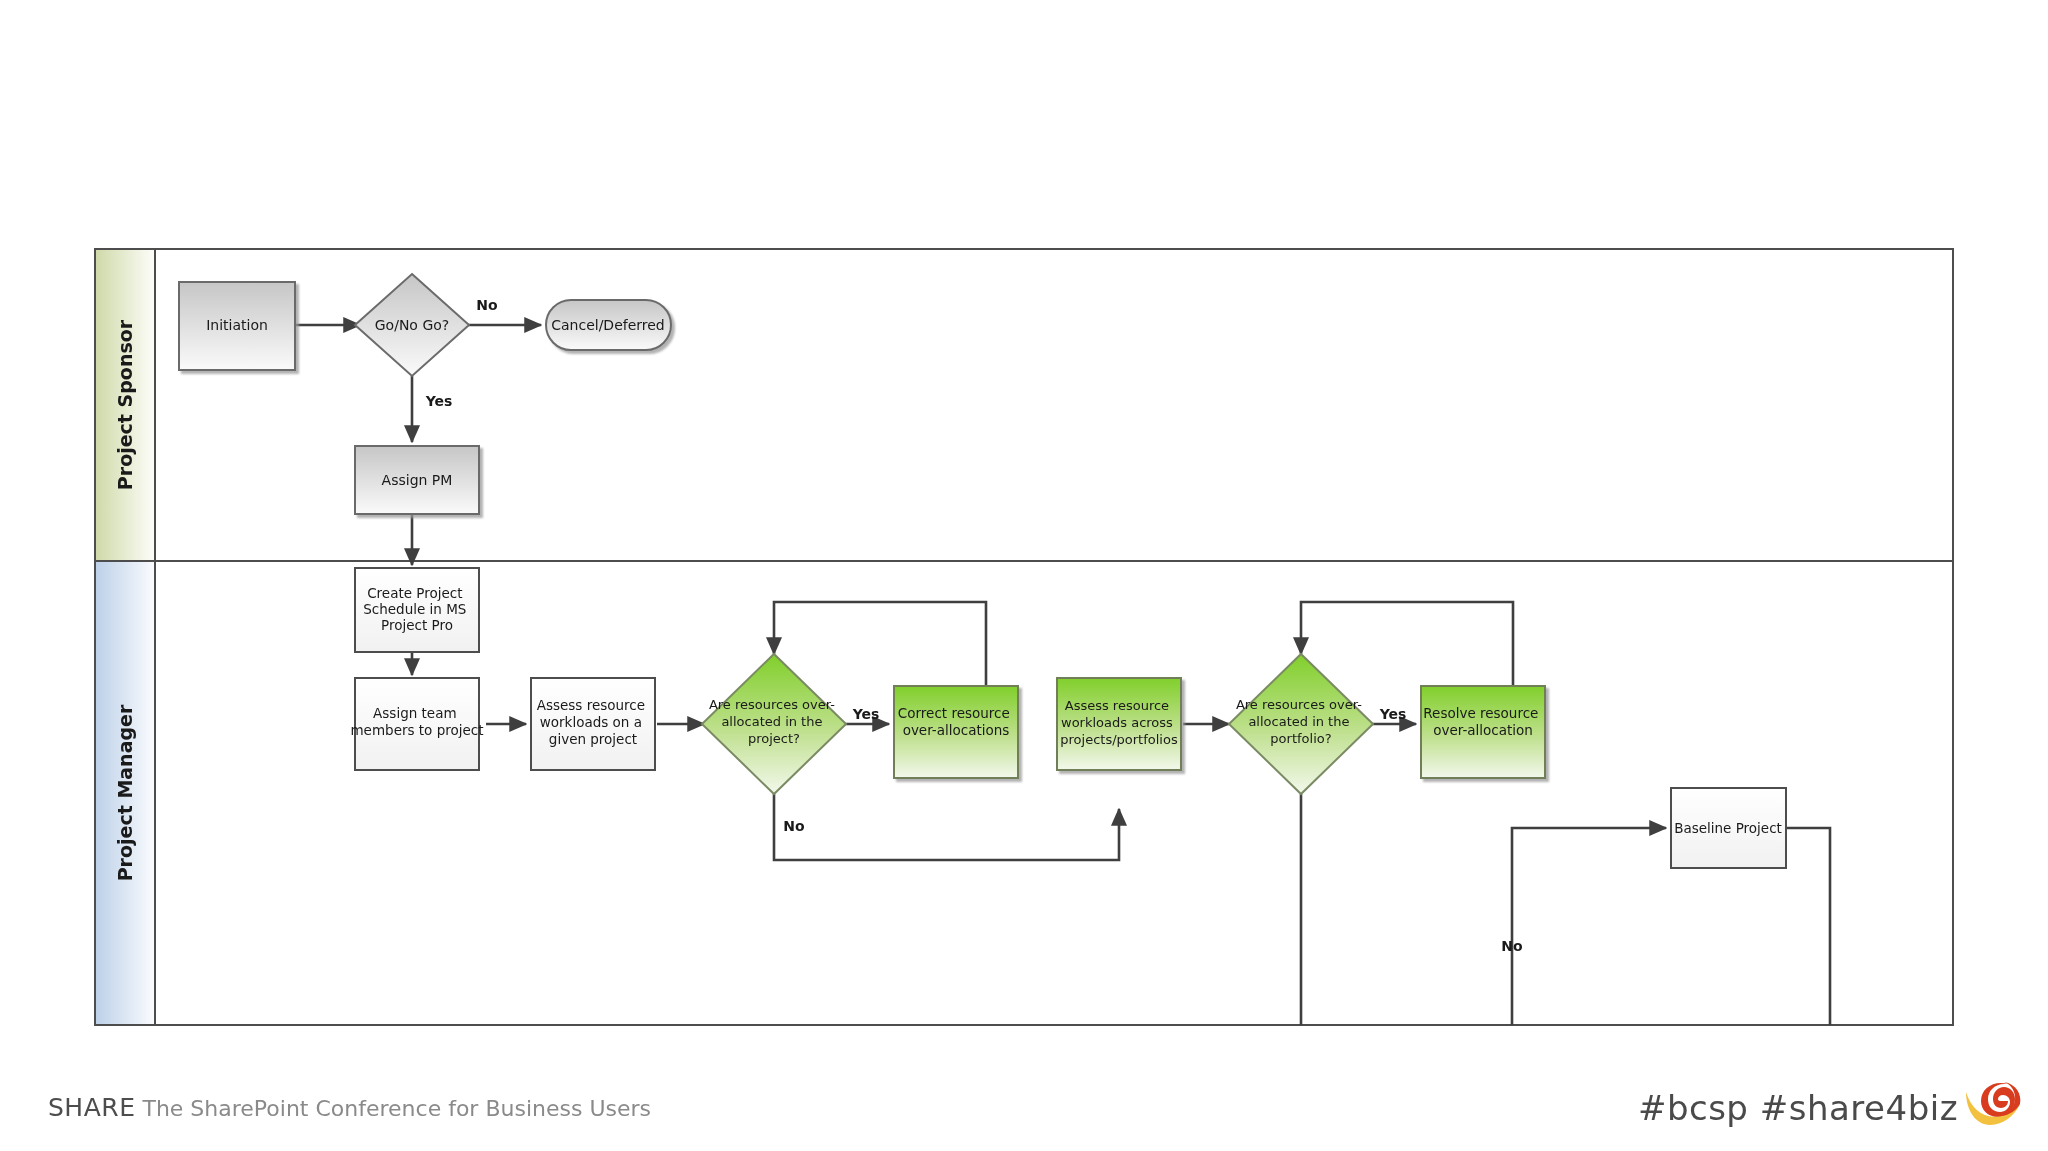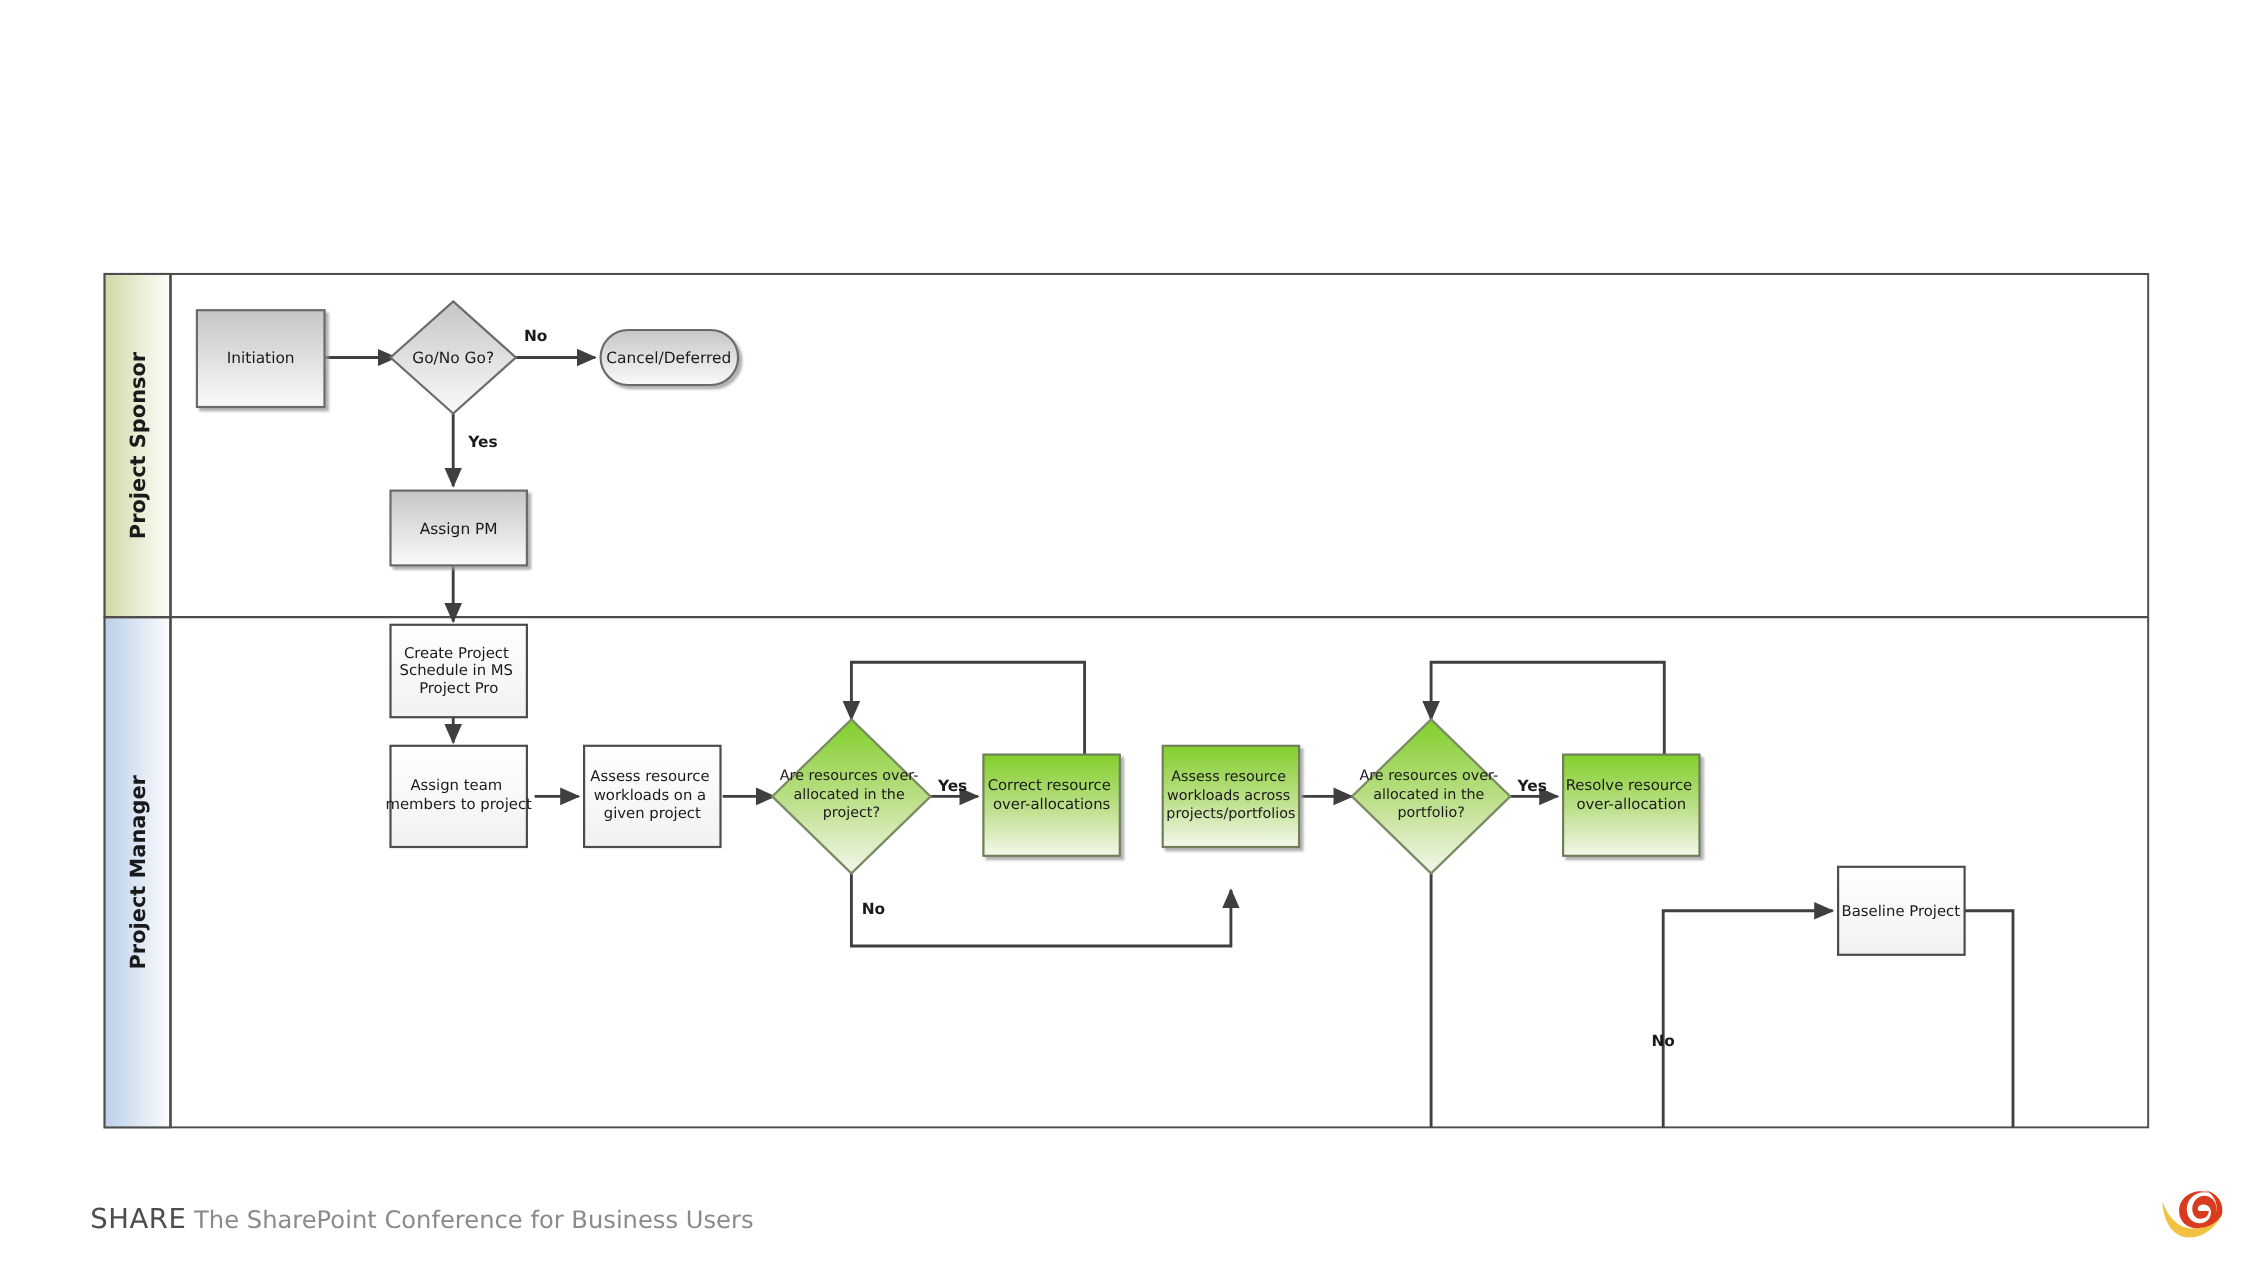--- a/index.html
+++ b/index.html
@@ -32,21 +32,20 @@
     width:1860px; height:778px;
   }
   .diagram-wrap svg{display:block;}
 
   
   .footer-left{
     position:absolute;
     left:48px; top:1095px;
     white-space:nowrap;
     line-height:1;
-    margin-left:34px;
   }
   .footer-share{
     font-size:25px;
     color:#4d4d4d;
     font-weight:400;
     letter-spacing:0.5px;
     font-family:"DejaVu Sans","Liberation Sans",sans-serif;
   }
   .footer-tag{
     font-size:22px;
@@ -262,20 +261,21 @@
       <text x="1634" y="585" text-anchor="middle" font-family="DejaVu Sans, Liberation Sans, sans-serif" font-size="13.5" fill="#1a1a1a">Baseline Project</text>
     </g>
 
   </svg>
   </div>
 
   <div class="footer-left">
     <span class="footer-share">SHARE</span><span class="footer-tag">The SharePoint Conference for Business Users</span>
   </div>
 
+  <div class="footer-right">#bcsp #share4biz</div>
 
   <div class="footer-logo">
     <svg viewBox="0 0 64 54" width="64" height="54" xmlns="http://www.w3.org/2000/svg">
       <path d="M2 14 C 10 40, 34 48, 56 26 C 50 40, 34 50, 20 46 C 8 42, 2 28, 2 14 Z" fill="#f2c13f"></path>
       <path d="M44 6 C 30 2, 17 10, 17 23 C 17 34, 27 41, 38 38 C 46 36, 51 29, 51 21 C 51 14, 46 9, 40 9
                C 34 9, 29 14, 29 21 C 29 26, 32 30, 37 30 C 41 30, 44 27, 44 23 L 36 23
                C 35 23, 34 22, 34 21 C 34 19, 36 17, 39 17 C 43 17, 46 20, 46 24
                C 46 30, 41 34, 36 34 C 29 34, 24 29, 24 21 C 24 12, 32 5, 42 6 Z" fill="#d93b1e"></path>
       <path d="M40 4 C 52 6, 58 16, 56 26 C 52 33, 45 37, 38 38 C 47 34, 52 26, 51 18 C 50 11, 46 6, 40 4 Z" fill="#d93b1e"></path>
     </svg>

